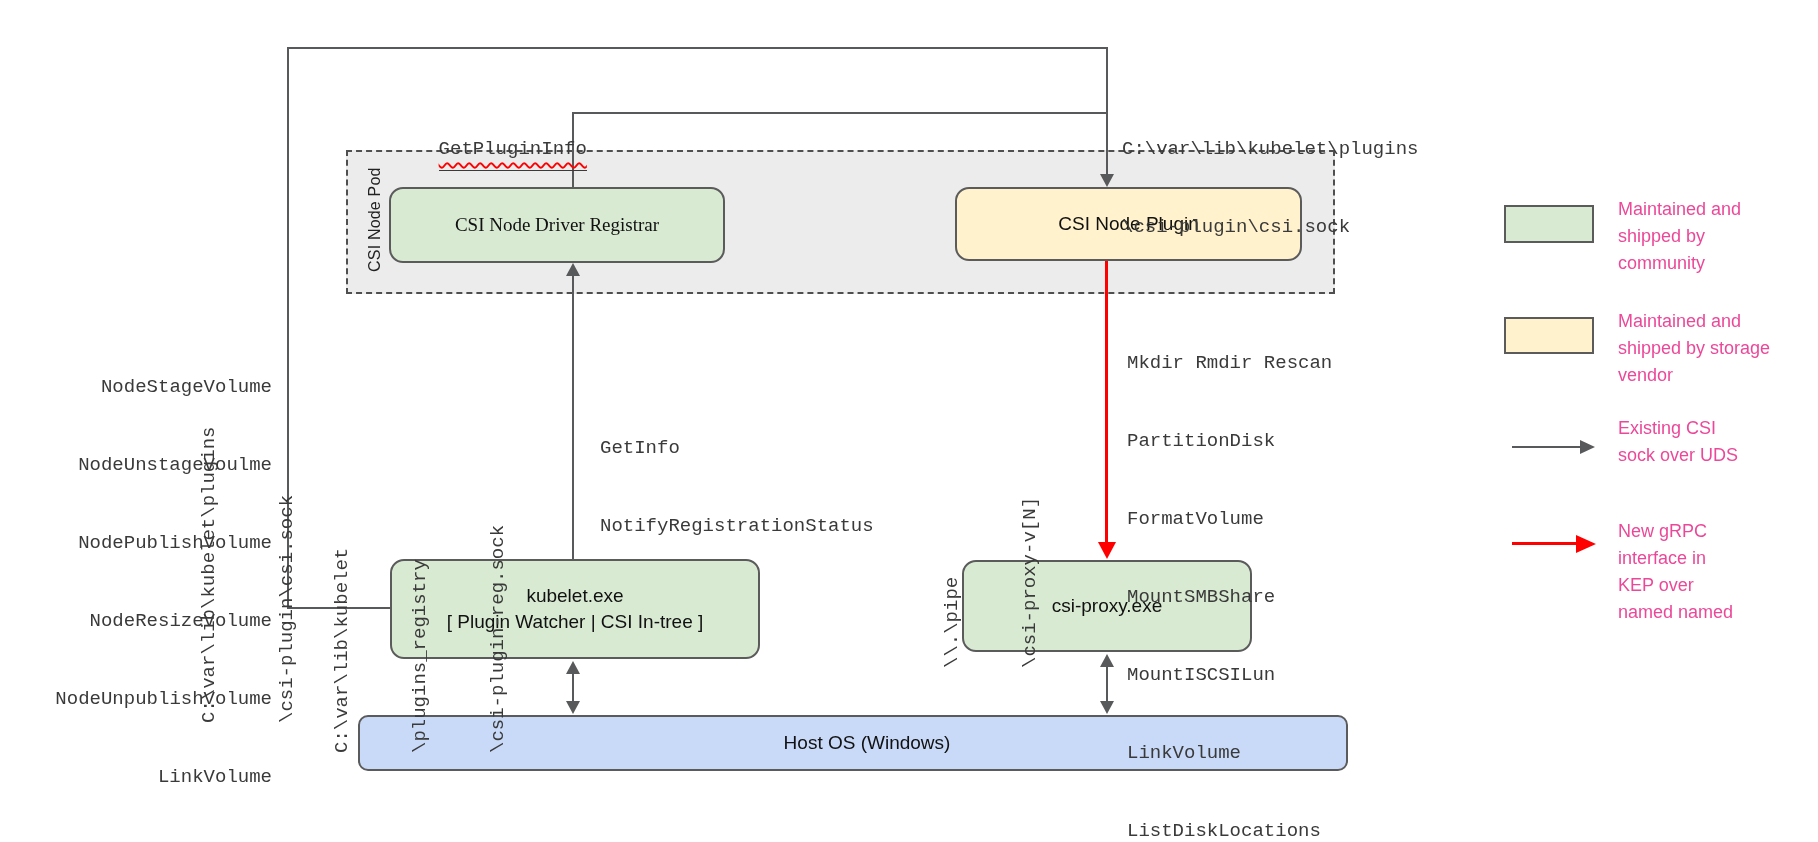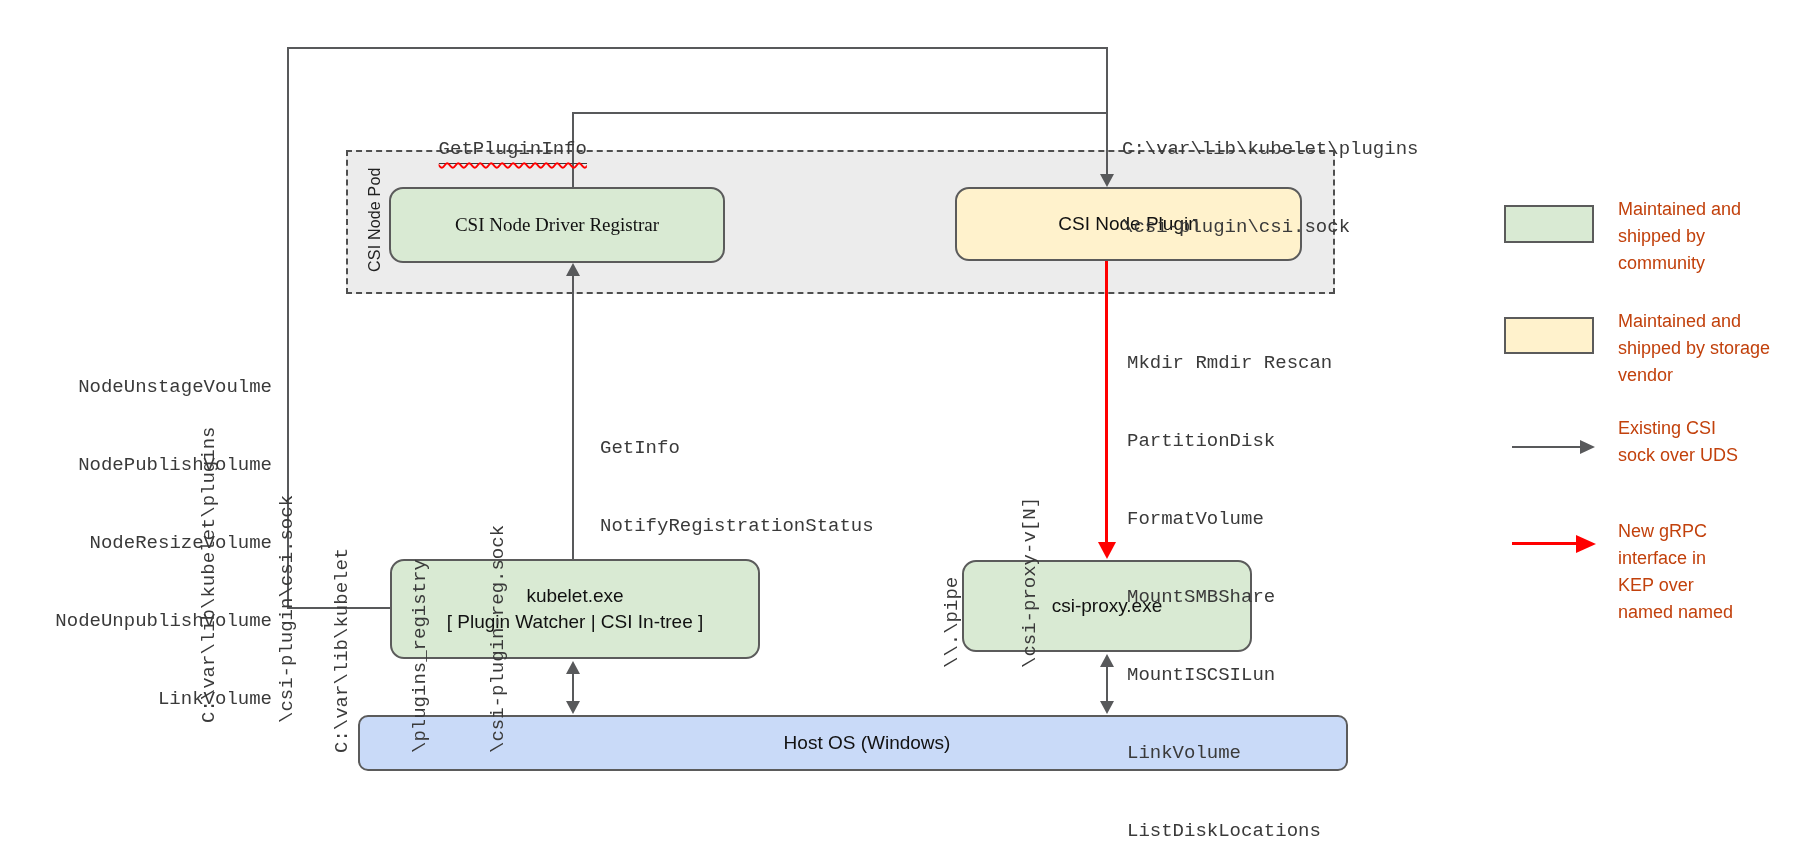--- a/index.html
+++ b/index.html
@@ -22,25 +22,25 @@
   .box{position:absolute;border:2px solid var(--border-gray);border-radius:14px;
        display:flex;flex-direction:column;align-items:center;justify-content:center;
        font-size:19px;text-align:center;color:#111;box-sizing:border-box;line-height:26px;}
   .box.green{background:var(--community-green);}
   .box.yellow{background:var(--vendor-yellow);}
   .box.blue{background:var(--host-blue);border-radius:10px;}
   .pod{position:absolute;left:346px;top:150px;width:989px;height:144px;
        background:var(--pod-gray);border:2px dashed #4f4f4f;box-sizing:border-box;}
   .rot{position:absolute;transform:rotate(-90deg);transform-origin:left bottom;text-align:left;}
   .pod-label{font-size:16px;line-height:19px;color:#222;letter-spacing:.2px;}
-  .gpi{display:inline-block;border-bottom:1.5px solid #3a3a3a;padding-bottom:1px;
+  .gpi{display:inline-block;border-bottom:1.5px solid #3a3a3a;padding-bottom:8px;
        text-decoration:underline wavy #ff0000;text-decoration-thickness:1.5px;text-underline-offset:8px;}
   .list-right{text-align:right;}
   .legend-swatch{position:absolute;width:90px;height:38px;border:2px solid var(--border-gray);box-sizing:border-box;}
-  .legend-text{position:absolute;font-size:18px;line-height:27px;color:#c2410c;}
+  .legend-text{position:absolute;font-size:18px;line-height:27px;color:#ec4899;}
 </style>
 </head>
 <body>
 
 <div class="canvas">
 
   <div class="pod"></div>
   <div class="rot pod-label" style="left:384px;top:253px;">CSI Node Pod</div>
 
   <div class="line" style="left:287px;top:47px;width:2px;height:562px;"></div>
@@ -86,20 +86,21 @@
   <div class="abs mono" style="left:393px;top:110px;">
     <span class="gpi">GetPluginInfo</span>
   </div>
 
   <div class="abs mono" style="left:1122px;top:84px;">
     <div>C:\var\lib\kubelet\plugins</div>
     <div>\csi-plugin\csi.sock</div>
   </div>
 
   <div class="abs mono list-right" style="left:30px;top:322px;width:242px;">
+    <div>NodeStageVolume</div>
     <div>NodeUnstageVoulme</div>
     <div>NodePublishVolume</div>
     <div>NodeResizeVolume</div>
     <div>NodeUnpublishVolume</div>
     <div>LinkVolume</div>
     
     
   </div>
 
   <div class="rot mono" style="left:352px;top:515px;">

